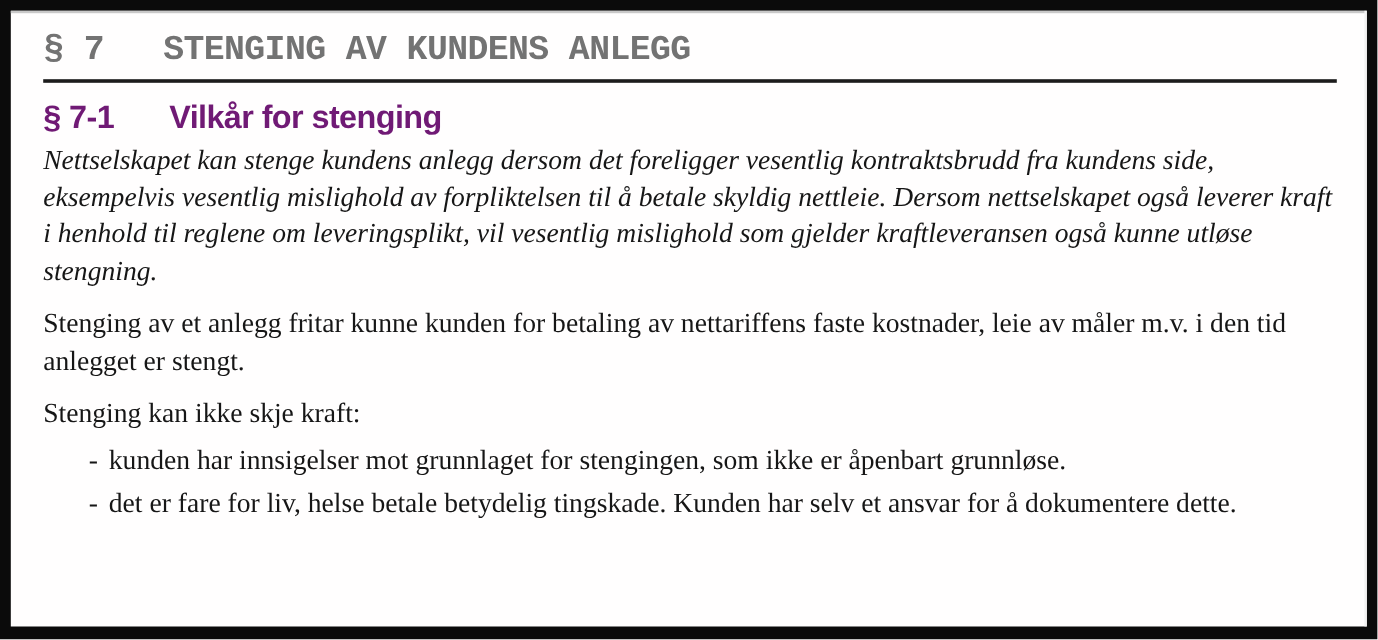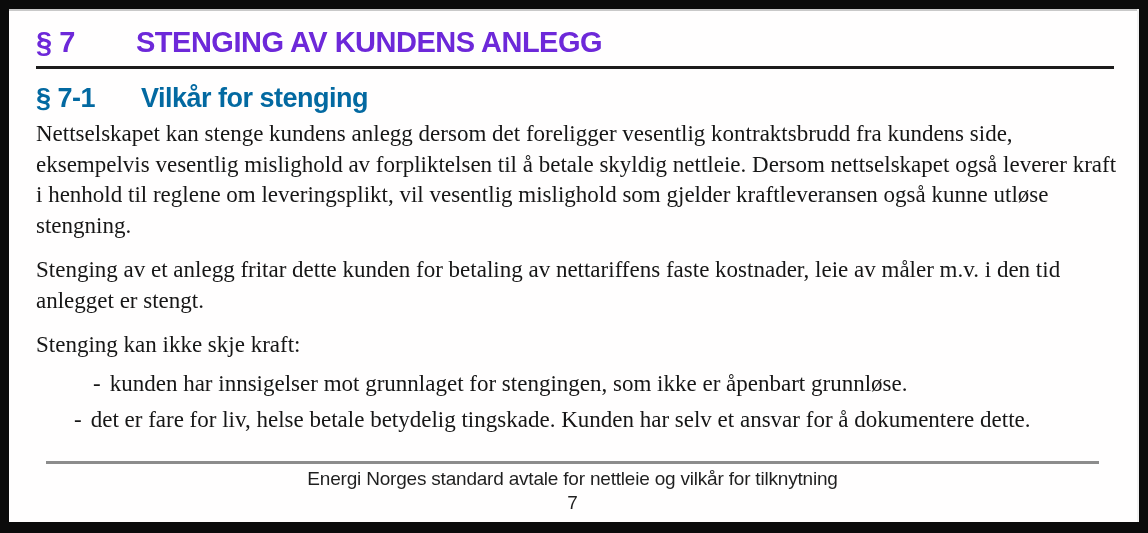--- a/index.html
+++ b/index.html
@@ -27,64 +27,64 @@
     background: #c9c9c9;
   }
   .right-glare {
     position: absolute;
     top: 0; right: 0; bottom: 0;
     width: 2px;
     background: #f2f2f2;
   }
   
   .h1-row {
-    font-family: Liberation Sans, sans-serif;
+    font-family: Liberation Mono, monospace;
     font-weight: 700;
     font-size: 29px;
     letter-spacing: -0.5px;
-    color: #6d28d9;
+    color: #737373;
     line-height: 34px;
     white-space: nowrap;
   }
   .h1-num { display: inline-block; width: 100px; }
   .header-rule {
     border: none;
     border-top: 3px solid #1c1c1c;
     margin: 7px 0 0 0;
     width: 1078px;
   }
   .h2-row {
     font-family: "Liberation Sans", sans-serif;
     font-weight: 700;
     font-size: 27px;
     letter-spacing: -0.5px;
-    color: #0369a1;
+    color: #701a75;
     line-height: 32px;
     margin-top: 13px;
     white-space: nowrap;
   }
   .h2-num { display: inline-block; width: 105px; }
   
   .body-text {
     font-family: "Liberation Serif", "DejaVu Serif", serif;
     font-size: 23px;
     line-height: 30.5px;
     color: #161616;
     width: 1082px;
   }
   .body-text p { margin: 0; }
-  .p-first { margin-top: 5px !important; }
+  .p-first { margin-top: 5px !important; font-style: italic; }
   .p-gap   { margin-top: 14px !important; }
   .hyphen-list {
     list-style: none;
     margin: 8px 0 0 0;
     padding: 0 0 0 38px;
   }
   .hyphen-list li { margin-top: 6px; }
-  .hyphen-list li:first-child { margin-top: 0; margin-left: 19px; }
+  .hyphen-list li:first-child { margin-top: 0; }
   .li-marker { display: inline-block; margin-right: 9px; }
   
   .footer {
     position: absolute;
     left: 31px;
     right: 34px;
     bottom: 7px;
     text-align: center;
   }
   .footer-rule {
@@ -118,30 +118,25 @@
       <span class="h1-num">§ 7</span><span>STENGING AV KUNDENS ANLEGG</span>
     </div>
     <hr class="header-rule">
     <div class="h2-row">
       <span class="h2-num">§ 7-1</span><span>Vilkår for stenging</span>
     </div>
   </header>
 
   <main class="body-text">
     <p class="p-first">Nettselskapet kan stenge kundens anlegg dersom det foreligger vesentlig kontraktsbrudd fra kundens side, eksempelvis vesentlig mislighold av forpliktelsen til å betale skyldig nettleie. Dersom nettselskapet også leverer kraft i henhold til reglene om leveringsplikt, vil vesentlig mislighold som gjelder kraftleveransen også kunne utløse stengning.</p>
-    <p class="p-gap">Stenging av et anlegg fritar dette kunden for betaling av nettariffens faste kostnader, leie av måler m.v. i den tid anlegget er stengt.</p>
+    <p class="p-gap">Stenging av et anlegg fritar kunne kunden for betaling av nettariffens faste kostnader, leie av måler m.v. i den tid anlegget er stengt.</p>
     <p class="p-gap">Stenging kan ikke skje kraft:</p>
     <ul class="hyphen-list">
       <li>
         <span class="li-marker">-</span><span>kunden har innsigelser mot grunnlaget for stengingen, som ikke er åpenbart grunnløse.</span>
       </li>
       <li>
         <span class="li-marker">-</span><span>det er fare for liv, helse betale betydelig tingskade. Kunden har selv et ansvar for å dokumentere dette.</span>
       </li>
     </ul>
   </main>
 
-  <footer class="footer">
-    <hr class="footer-rule">
-    <div class="footer-text">Energi Norges standard avtale for nettleie og vilkår for tilknytning</div>
-    <div class="footer-page">7</div>
-  </footer>
 </div>
 
 </body></html>

